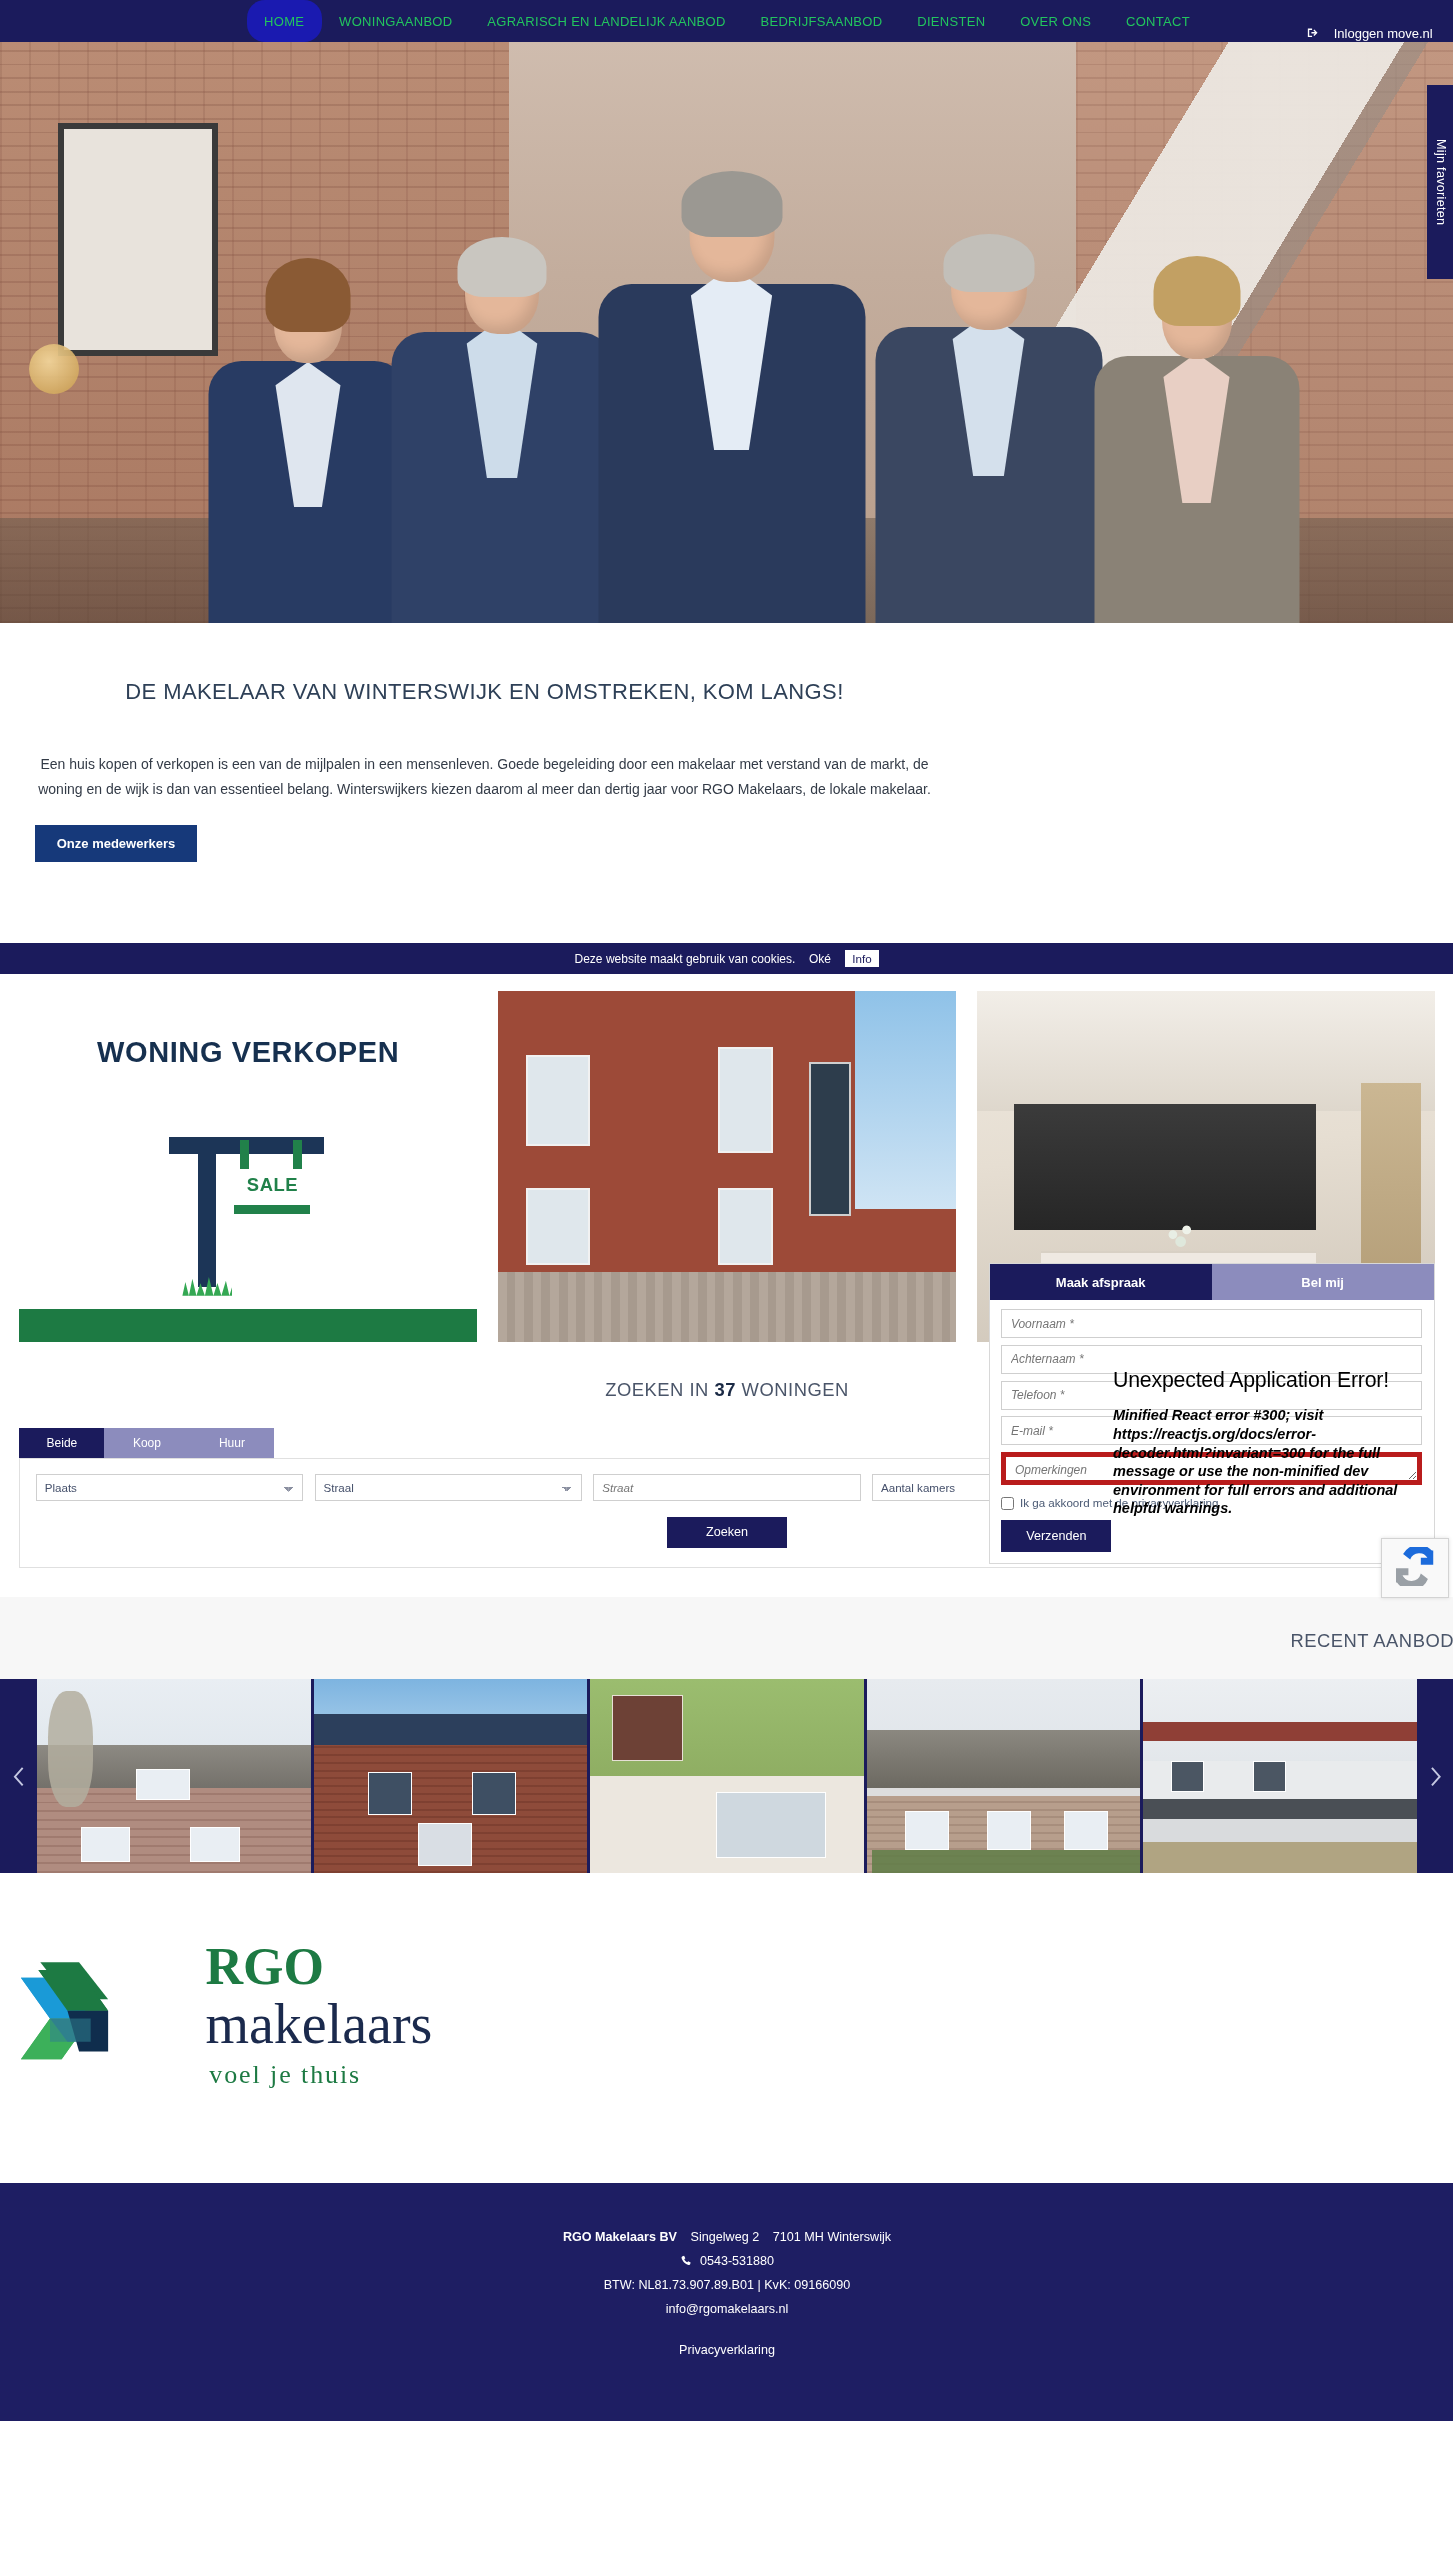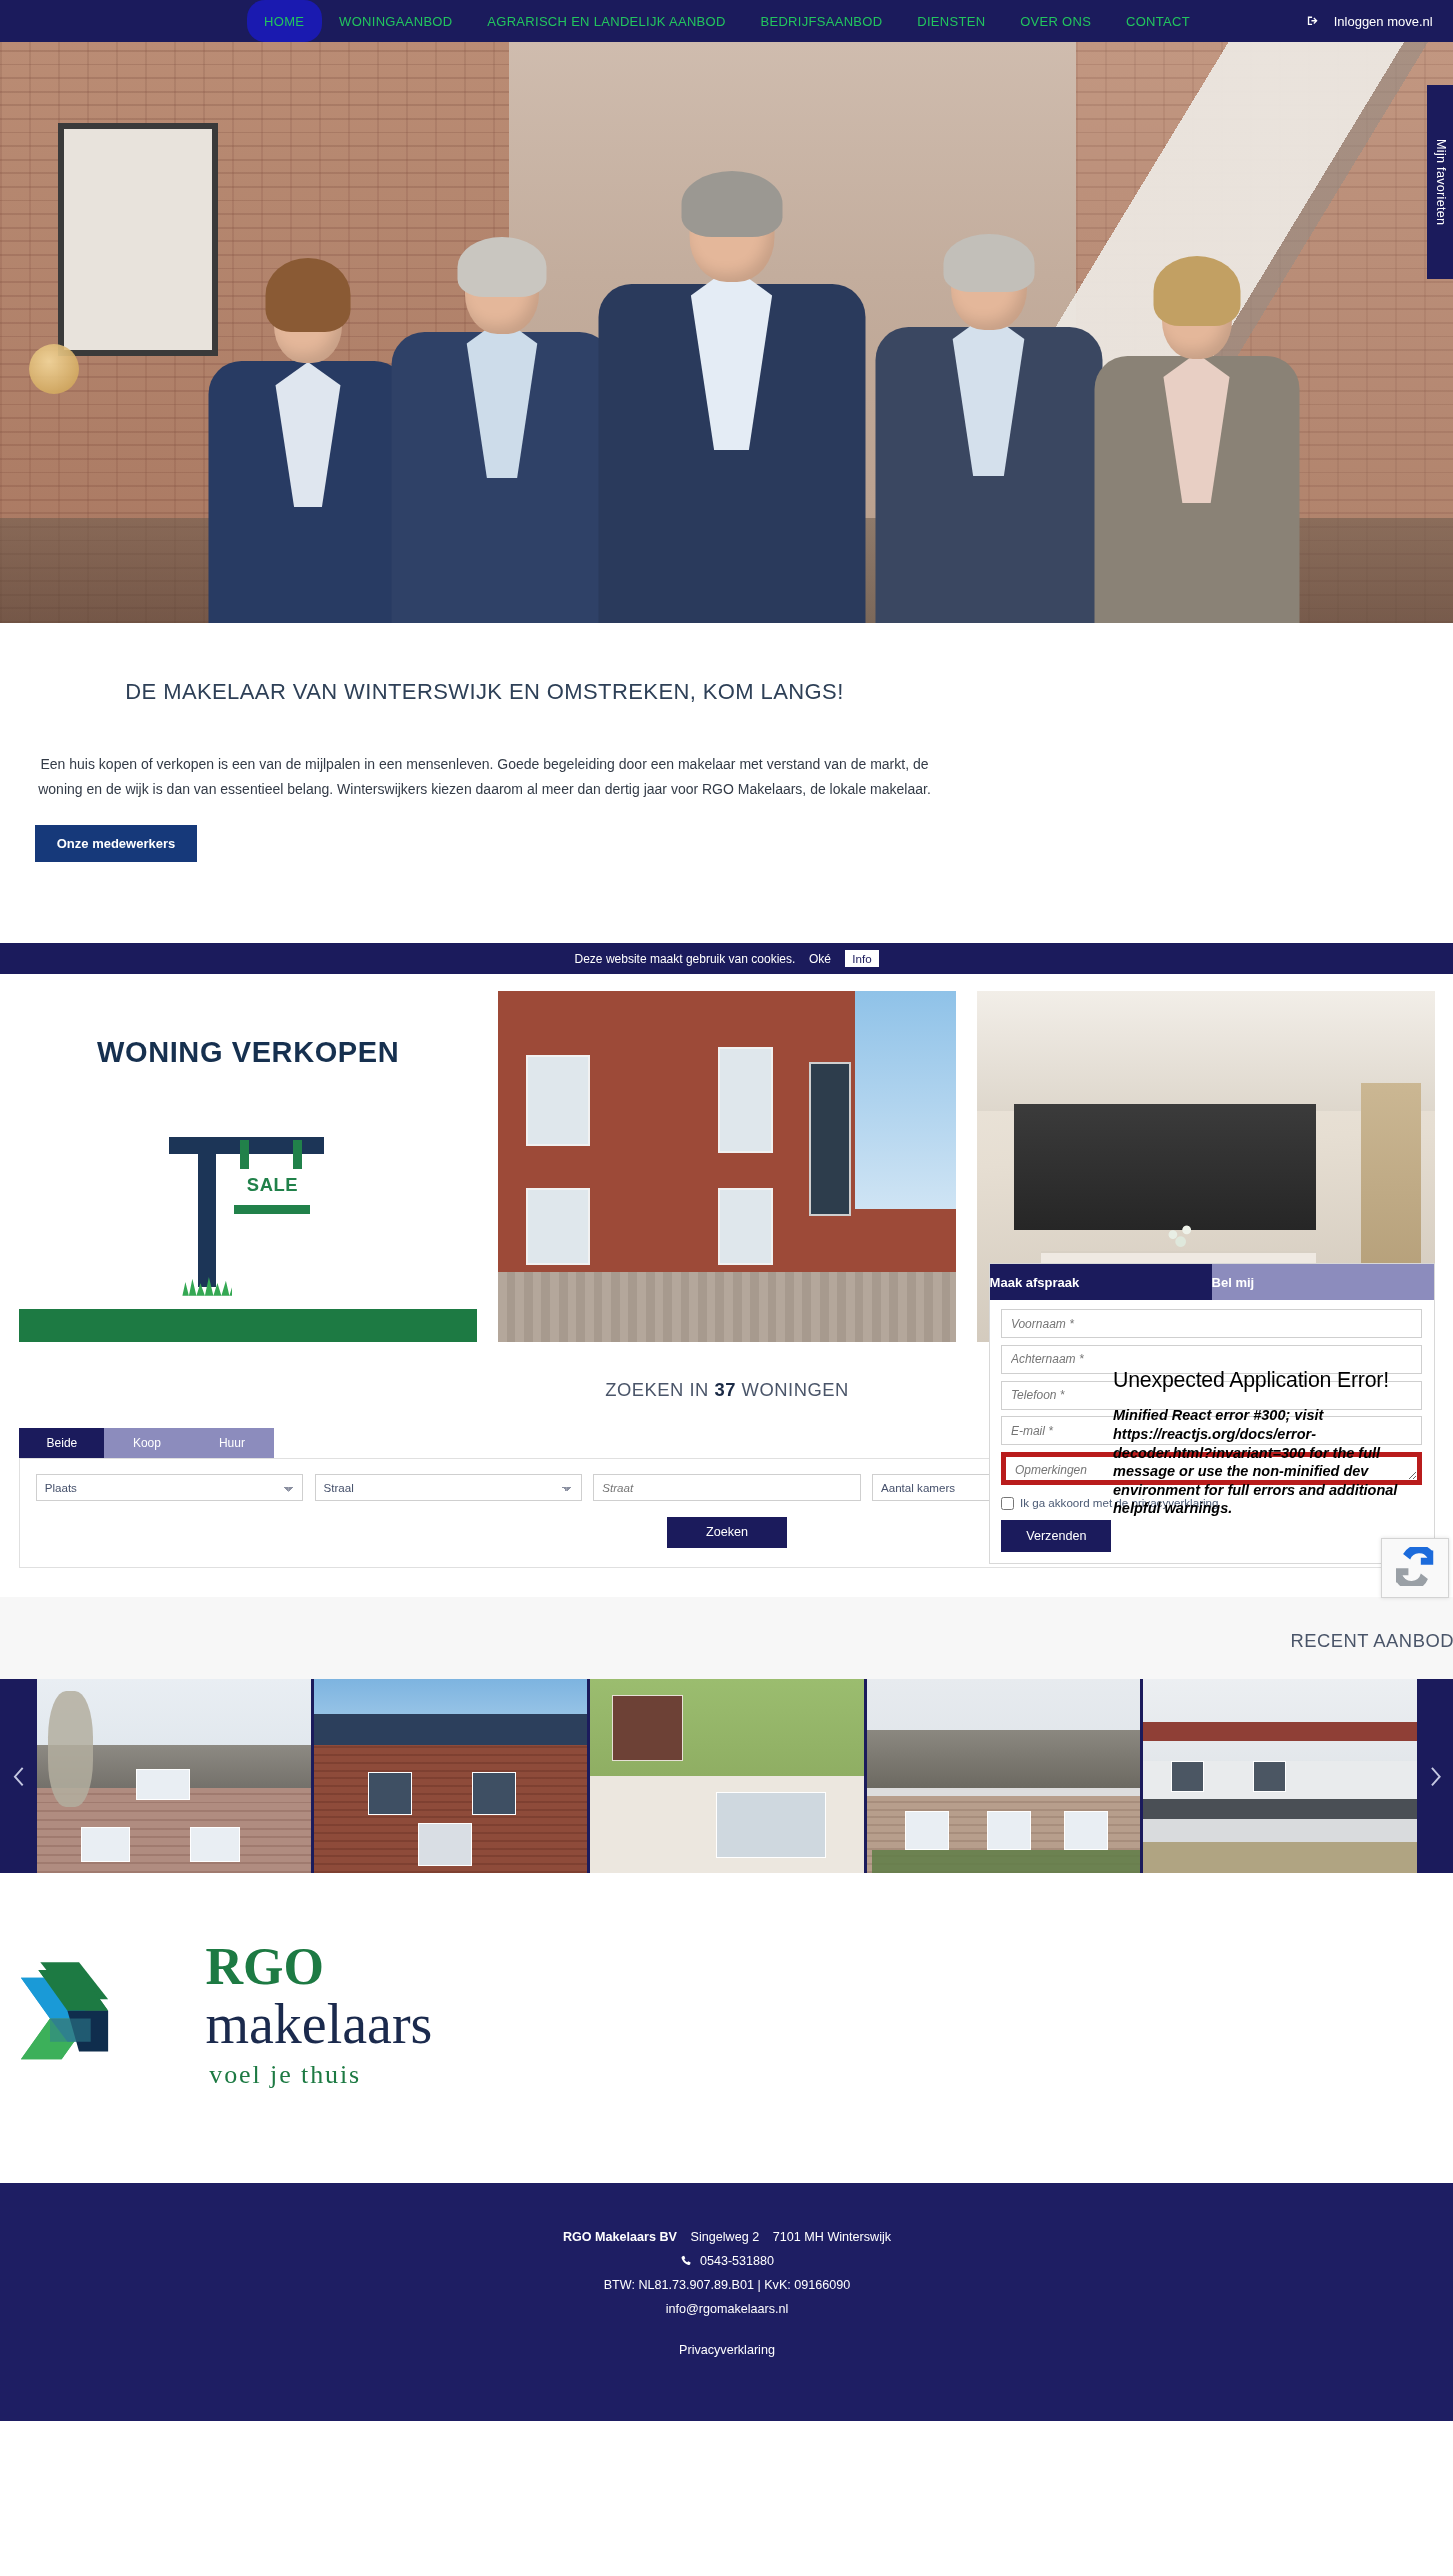--- a/index.html
+++ b/index.html
@@ -29,21 +29,21 @@
     color:#22c55e;
     font-size:13px;
     letter-spacing:0.3px;
     white-space:nowrap;
     cursor:pointer;
     border-radius:18px;
   }
   .nav-item.active{ background:#1a1ab0; }
   .nav-login{
     position:absolute;
-    right:21.3px; top:0; height:42px;
+    right:21.3px; top:12px; height:42px;
     display:flex; align-items:center; gap:13px;
     color:#fff; font-size:13px; cursor:pointer;
   }
   .login-ico{ width:13.6px; height:13.6px; display:block; }
 
   
   .hero{
     position:relative;
     height:581px;
     overflow:hidden;
@@ -170,21 +170,21 @@
   .contact-card{
     position:absolute;
     right:19.4px; top:640px;
     width:446px;
     background:#fff;
     border:1px solid #d8d8d8;
     z-index:12;
   }
   .cc-tabs{ display:flex; }
   .cc-tab{
-    flex:1; text-align:left;
+    flex:1; text-align:center;
     padding:10.7px 0;
     font-size:13px; font-weight:bold;
     color:#fff; cursor:pointer;
   }
   .cc-tab.active{ background:#1b1b5c; }
   .cc-tab.inactive{ background:#8c8cbd; }
   .cc-body{ padding:8.7px 11.6px 11.6px; }
   .cc-input{
     width:100%;
     height:29px;

